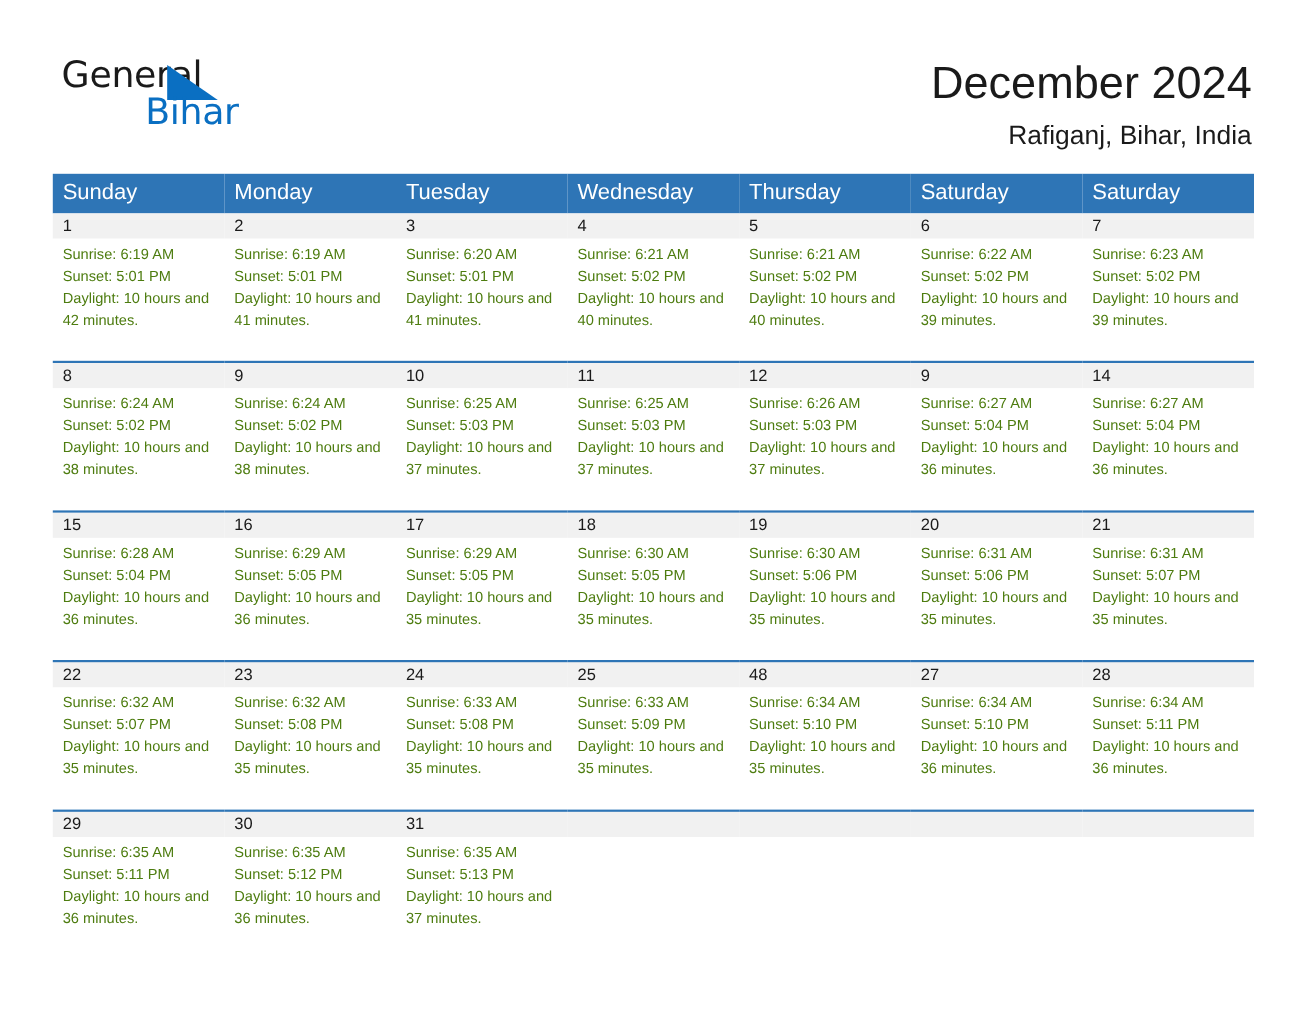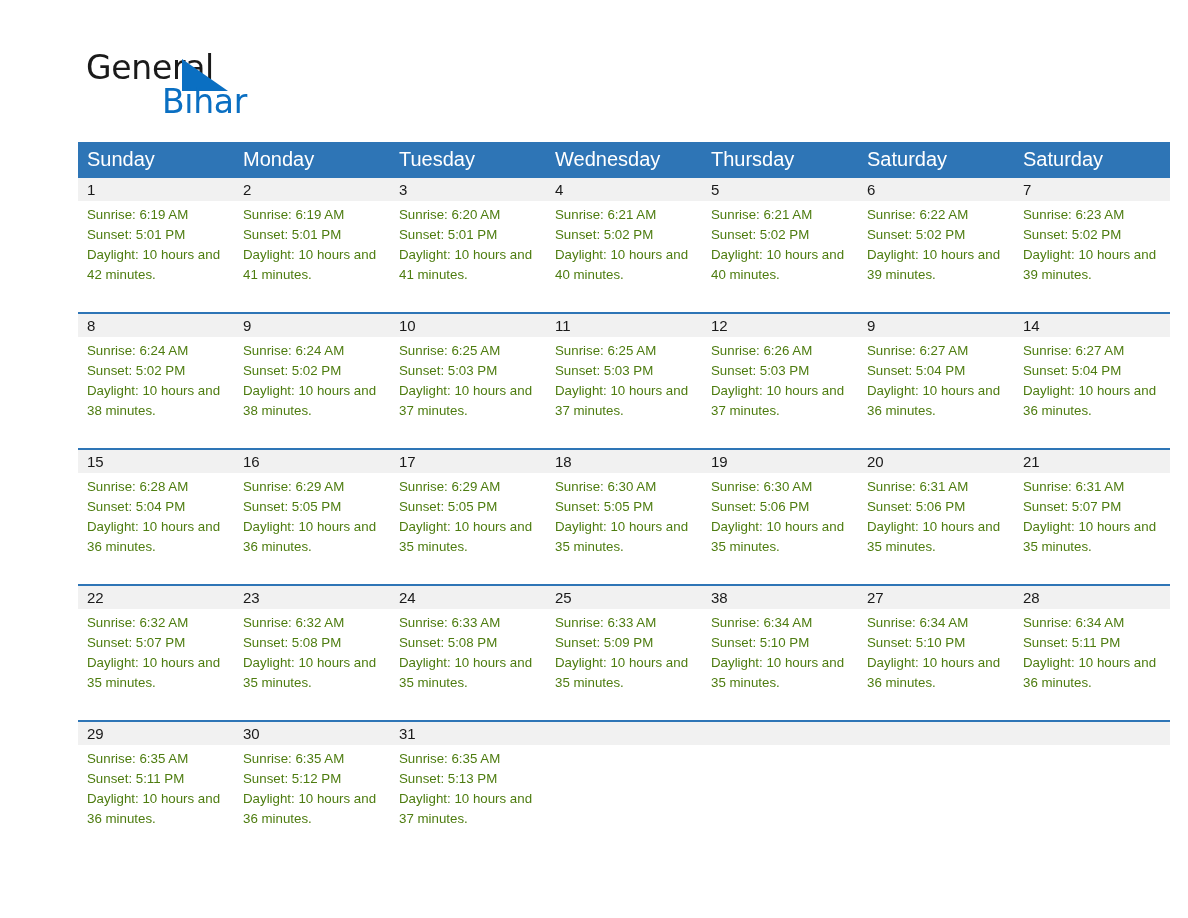--- a/index.html
+++ b/index.html
@@ -12,21 +12,20 @@
     height: 918px;
     font-family: "Liberation Sans", sans-serif;
     color: #000000;
     overflow: hidden;
   }
   .page {
     position: relative;
     width: 1188px;
     height: 876px;
     box-sizing: border-box;
-    padding-left: 30px;
   }
 
   
   .top {
     display: flex;
     justify-content: space-between;
     align-items: flex-start;
     padding: 48px 50px 0 56px;
     box-sizing: border-box;
   }
@@ -138,20 +137,24 @@
 </head>
 <body>
 
 <div class="page">
 
   <div class="top">
     <div class="logo">
       <span class="logo-general">General</span>
       <span class="logo-tri"></span>
       <span class="logo-blue">Bihar</span>
+    </div>
+    <div class="titles">
+      <div class="month-title">December 2024</div>
+      <div class="location">Rafiganj, Bihar, India</div>
     </div>
   </div>
 
   <div class="calendar">
     <table class="cal-table">
       <thead>
         <tr>
           <th>Sunday</th>
           <th>Monday</th>
           <th>Tuesday</th>
@@ -302,21 +305,21 @@
             <div>Sunset: 5:07 PM</div>
             <div class="daylight-line">Daylight: 10 hours and 35 minutes.</div>
           </td>
         </tr>
 
         <tr class="daynum-row sep">
           <td>22</td>
           <td>23</td>
           <td>24</td>
           <td>25</td>
-          <td>38</td>
+          <td>48</td>
           <td>27</td>
           <td>28</td>
         </tr>
         <tr class="info-row">
           <td>
             <div>Sunrise: 6:32 AM</div>
             <div>Sunset: 5:07 PM</div>
             <div class="daylight-line">Daylight: 10 hours and 35 minutes.</div>
           </td>
           <td>

